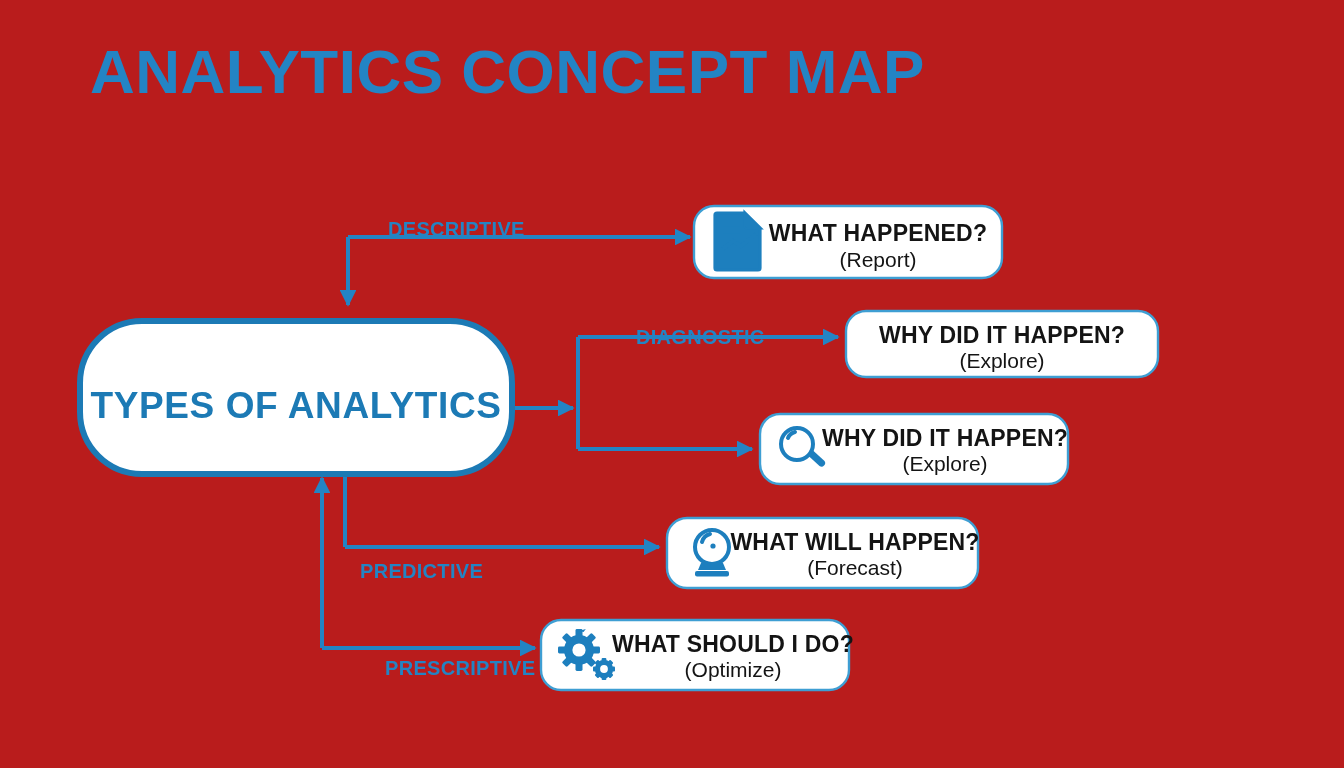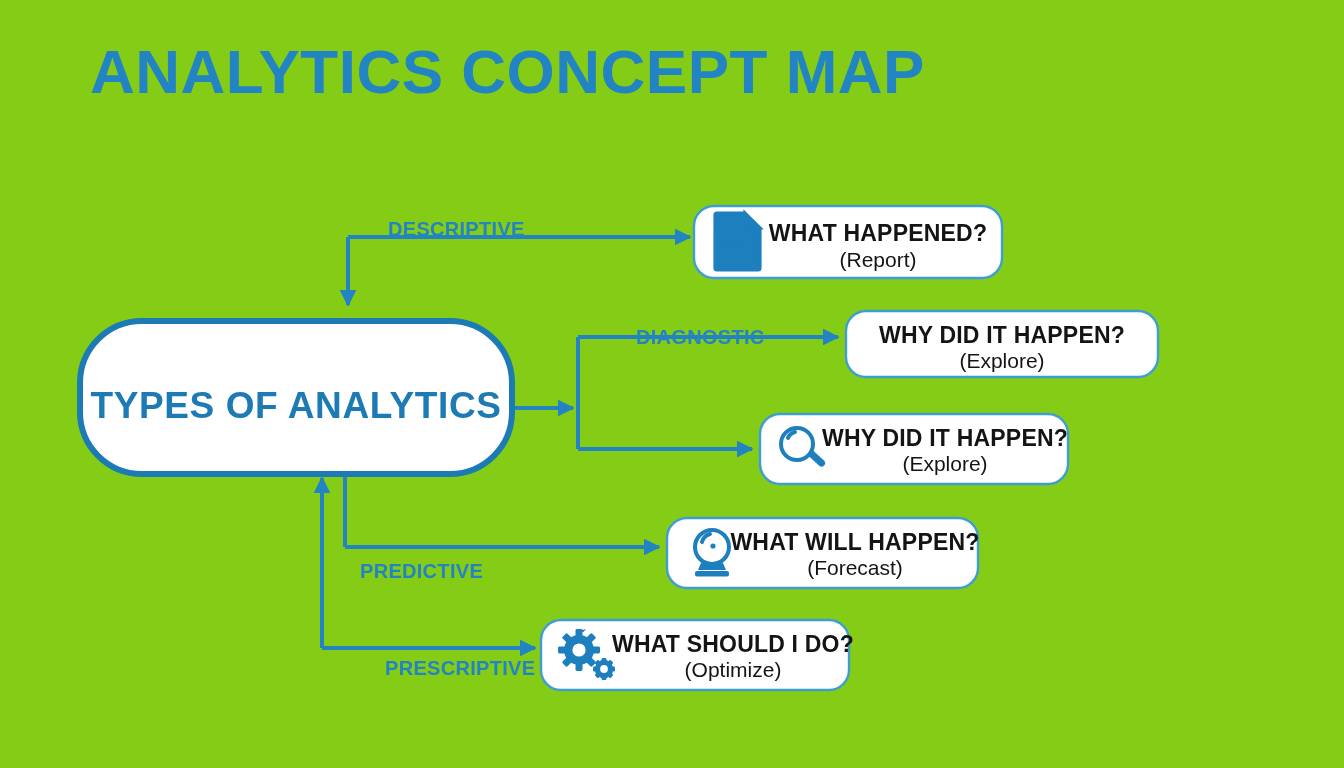--- a/index.html
+++ b/index.html
@@ -11,21 +11,21 @@
   body {
     width: 1344px;
     height: 768px;
     font-family: "Liberation Sans", sans-serif;
     overflow: hidden;
   }
   #canvas {
     position: relative;
     width: 1344px;
     height: 768px;
-    background: #84cc16;
+    background: #b91c1c;
   }
   #diagram-svg {
     position: absolute;
     left: 0;
     top: 0;
     width: 1344px;
     height: 768px;
     display: block;
   }
   .title-text {

